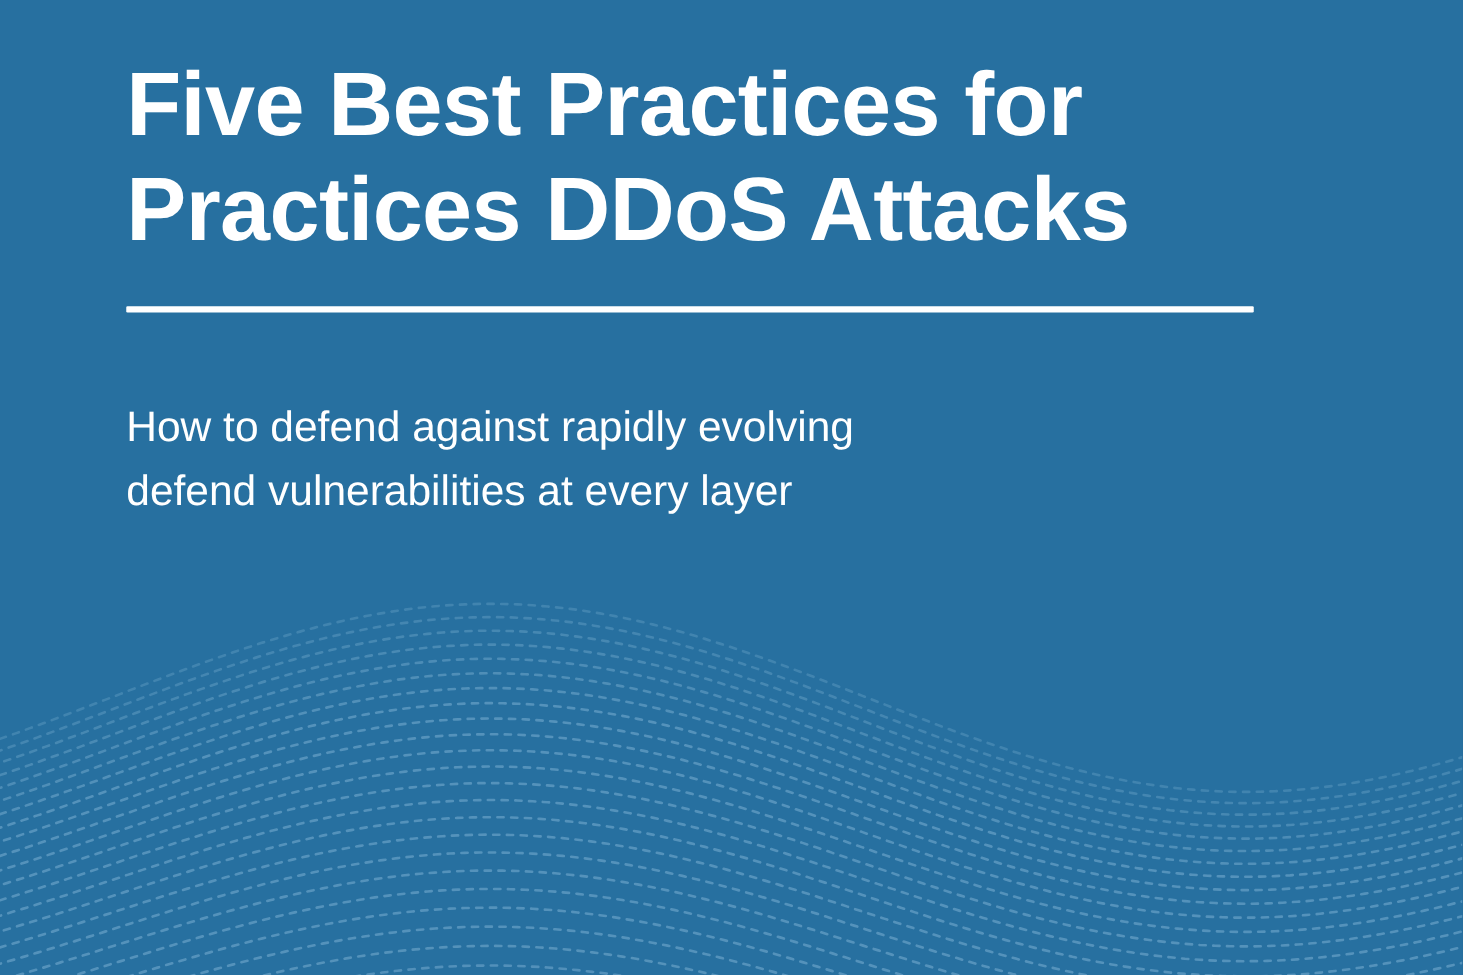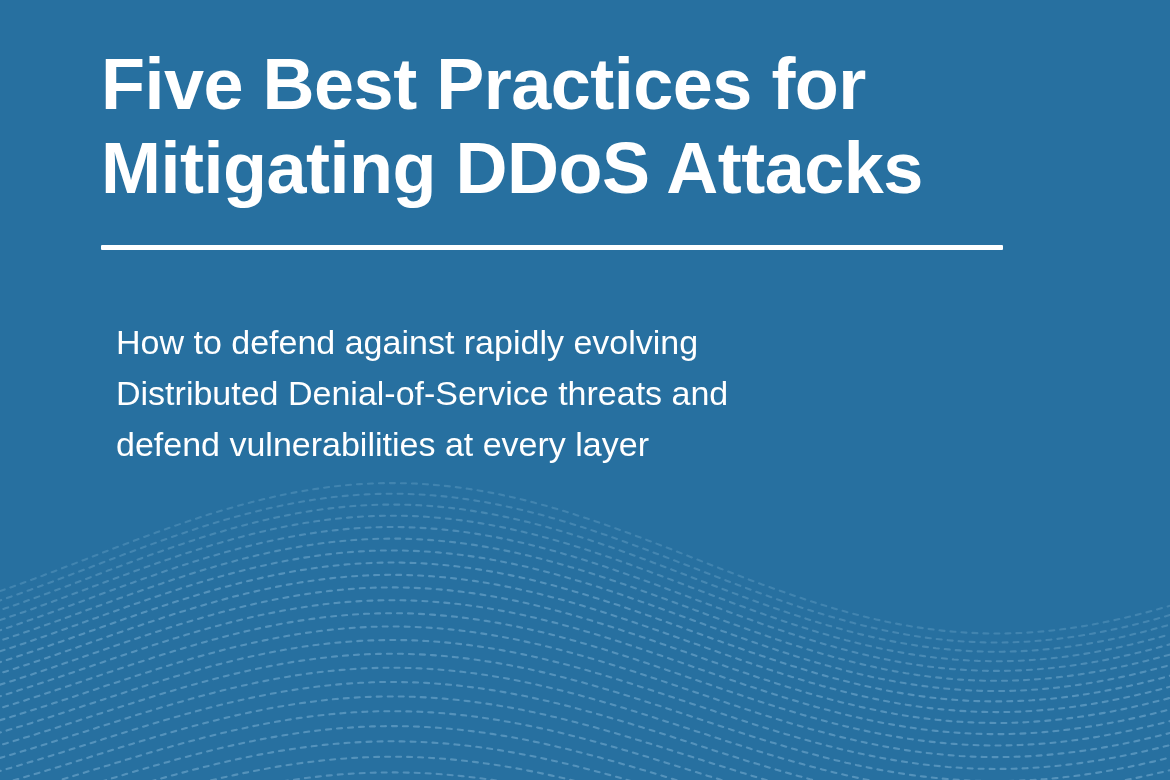--- a/index.html
+++ b/index.html
@@ -57,21 +57,21 @@
     left: 101px;
     top: 245px;
     width: 902px;
     height: 5px;
     background: #ffffff;
     border-radius: 1px;
   }
 
   #subtitle-block {
     position: absolute;
-    left: 116px;
+    left: 101px;
     top: 317px;
     width: 940px;
   }
   .subtitle-line {
     display: block;
     color: #ffffff;
     font-family: "Liberation Sans", sans-serif;
     font-weight: normal;
     font-size: 34px;
     line-height: 51px;
@@ -116,25 +116,24 @@
         <path d="M0.0 930.3 L6.0 928.8 L12.0 927.3 L18.0 925.8 L24.0 924.3 L30.0 922.8 L36.0 921.2 L42.0 919.6 L48.0 918.1 L54.0 916.5 L60.0 914.9 L66.0 913.2 L72.0 911.6 L78.0 910.0 L84.0 908.4 L90.0 906.8 L96.0 905.1 L102.0 903.5 L108.0 901.9 L114.0 900.3 L120.0 898.6 L126.0 897.0 L132.0 895.4 L138.0 893.9 L144.0 892.3 L150.0 890.7 L156.0 889.2 L162.0 887.7 L168.0 886.2 L174.0 884.7 L180.0 883.2 L186.0 881.8 L192.0 880.3 L198.0 878.9 L204.0 877.6 L210.0 876.2 L216.0 874.9 L222.0 873.6 L228.0 872.4 L234.0 871.2 L240.0 870.0 L246.0 868.8 L252.0 867.7 L258.0 866.7 L264.0 865.6 L270.0 864.6 L276.0 863.7 L282.0 862.8 L288.0 861.9 L294.0 861.1 L300.0 860.3 L306.0 859.6 L312.0 858.9 L318.0 858.2 L324.0 857.7 L330.0 857.1 L336.0 856.6 L342.0 856.2 L348.0 855.8 L354.0 855.4 L360.0 855.1 L366.0 854.9 L372.0 854.7 L378.0 854.5 L384.0 854.4 L390.0 854.4 L396.0 854.4 L402.0 854.4 L408.0 854.5 L414.0 854.7 L420.0 854.9 L426.0 855.2 L432.0 855.5 L438.0 855.9 L444.0 856.3 L450.0 856.7 L456.0 857.2 L462.0 857.8 L468.0 858.4 L474.0 859.1 L480.0 859.8 L486.0 860.5 L492.0 861.3 L498.0 862.2 L504.0 863.0 L510.0 864.0 L516.0 864.9 L522.0 866.0 L528.0 867.0 L534.0 868.1 L540.0 869.2 L546.0 870.4 L552.0 871.6 L558.0 872.8 L564.0 874.1 L570.0 875.4 L576.0 876.7 L582.0 878.1 L588.0 879.5 L594.0 880.9 L600.0 882.4 L606.0 883.8 L612.0 885.3 L618.0 886.8 L624.0 888.4 L630.0 889.9 L636.0 891.5 L642.0 893.1 L648.0 894.7 L654.0 896.3 L660.0 897.9 L666.0 899.5 L672.0 901.2 L678.0 902.8 L684.0 904.5 L690.0 906.1 L696.0 907.8 L702.0 909.4 L708.0 911.1 L714.0 912.7 L720.0 914.4 L726.0 916.0 L732.0 917.6 L738.0 919.3 L744.0 920.9 L750.0 922.4 L756.0 924.0 L762.0 925.6 L768.0 927.1 L774.0 928.6 L780.0 930.1 L786.0 931.6 L792.0 933.1 L798.0 934.5 L804.0 935.9 L810.0 937.3 L816.0 938.6 L822.0 939.9 L828.0 941.2 L834.0 942.5 L840.0 943.7 L846.0 944.9 L852.0 946.0 L858.0 947.1 L864.0 948.2 L870.0 949.2 L876.0 950.2 L882.0 951.1 L888.0 952.0 L894.0 952.9 L900.0 953.7 L906.0 954.5 L912.0 955.2 L918.0 955.9 L924.0 956.5 L930.0 957.1 L936.0 957.6 L942.0 958.1 L948.0 958.5 L954.0 958.9 L960.0 959.2 L966.0 959.5 L972.0 959.7 L978.0 959.9 L984.0 960.1 L990.0 960.1 L996.0 960.2 L1002.0 960.1 L1008.0 960.1 L1014.0 959.9 L1020.0 959.8 L1026.0 959.6 L1032.0 959.3 L1038.0 959.0 L1044.0 958.6 L1050.0 958.2 L1056.0 957.7 L1062.0 957.2 L1068.0 956.6 L1074.0 956.0 L1080.0 955.3 L1086.0 954.6 L1092.0 953.9 L1098.0 953.1 L1104.0 952.3 L1110.0 951.4 L1116.0 950.5 L1122.0 949.5 L1128.0 948.5 L1134.0 947.5 L1140.0 946.5 L1146.0 945.4 L1152.0 944.2 L1158.0 943.1 L1164.0 941.9 L1170.0 940.6" stroke="#7fb2d4" stroke-width="2.1" stroke-linecap="round" fill="none" stroke-dasharray="5 6" stroke-dashoffset="0.9000000000000057" opacity="0.436"></path>
         <path d="M0.0 946.2 L6.0 944.8 L12.0 943.3 L18.0 941.8 L24.0 940.3 L30.0 938.8 L36.0 937.3 L42.0 935.7 L48.0 934.2 L54.0 932.6 L60.0 931.0 L66.0 929.4 L72.0 927.8 L78.0 926.2 L84.0 924.6 L90.0 923.0 L96.0 921.4 L102.0 919.8 L108.0 918.2 L114.0 916.7 L120.0 915.1 L126.0 913.5 L132.0 911.9 L138.0 910.4 L144.0 908.8 L150.0 907.3 L156.0 905.8 L162.0 904.3 L168.0 902.8 L174.0 901.3 L180.0 899.9 L186.0 898.4 L192.0 897.0 L198.0 895.7 L204.0 894.3 L210.0 893.0 L216.0 891.7 L222.0 890.4 L228.0 889.2 L234.0 888.0 L240.0 886.9 L246.0 885.7 L252.0 884.6 L258.0 883.6 L264.0 882.6 L270.0 881.6 L276.0 880.7 L282.0 879.8 L288.0 878.9 L294.0 878.1 L300.0 877.3 L306.0 876.6 L312.0 875.9 L318.0 875.3 L324.0 874.7 L330.0 874.2 L336.0 873.7 L342.0 873.2 L348.0 872.9 L354.0 872.5 L360.0 872.2 L366.0 872.0 L372.0 871.8 L378.0 871.6 L384.0 871.5 L390.0 871.5 L396.0 871.5 L402.0 871.6 L408.0 871.7 L414.0 871.8 L420.0 872.0 L426.0 872.3 L432.0 872.6 L438.0 872.9 L444.0 873.4 L450.0 873.8 L456.0 874.3 L462.0 874.9 L468.0 875.5 L474.0 876.1 L480.0 876.8 L486.0 877.5 L492.0 878.3 L498.0 879.1 L504.0 880.0 L510.0 880.9 L516.0 881.9 L522.0 882.9 L528.0 883.9 L534.0 885.0 L540.0 886.1 L546.0 887.2 L552.0 888.4 L558.0 889.6 L564.0 890.9 L570.0 892.2 L576.0 893.5 L582.0 894.8 L588.0 896.2 L594.0 897.6 L600.0 899.0 L606.0 900.5 L612.0 901.9 L618.0 903.4 L624.0 905.0 L630.0 906.5 L636.0 908.0 L642.0 909.6 L648.0 911.2 L654.0 912.7 L660.0 914.3 L666.0 915.9 L672.0 917.6 L678.0 919.2 L684.0 920.8 L690.0 922.4 L696.0 924.1 L702.0 925.7 L708.0 927.3 L714.0 928.9 L720.0 930.5 L726.0 932.2 L732.0 933.8 L738.0 935.3 L744.0 936.9 L750.0 938.5 L756.0 940.0 L762.0 941.6 L768.0 943.1 L774.0 944.6 L780.0 946.1 L786.0 947.5 L792.0 949.0 L798.0 950.4 L804.0 951.7 L810.0 953.1 L816.0 954.4 L822.0 955.7 L828.0 957.0 L834.0 958.2 L840.0 959.4 L846.0 960.6 L852.0 961.7 L858.0 962.8 L864.0 963.8 L870.0 964.8 L876.0 965.8 L882.0 966.7 L888.0 967.6 L894.0 968.5 L900.0 969.3 L906.0 970.0 L912.0 970.7 L918.0 971.4 L924.0 972.0 L930.0 972.6 L936.0 973.1 L942.0 973.6 L948.0 974.0 L954.0 974.4 L960.0 974.7 L966.0 975.0 L972.0 975.2 L978.0 975.4 L984.0 975.5 L990.0 975.6 L996.0 975.6 L1002.0 975.6 L1008.0 975.5 L1014.0 975.4 L1020.0 975.2 L1026.0 975.0 L1032.0 974.7 L1038.0 974.4 L1044.0 974.1 L1050.0 973.6 L1056.0 973.2 L1062.0 972.7 L1068.0 972.1 L1074.0 971.5 L1080.0 970.9 L1086.0 970.2 L1092.0 969.5 L1098.0 968.7 L1104.0 967.9 L1110.0 967.0 L1116.0 966.1 L1122.0 965.2 L1128.0 964.2 L1134.0 963.2 L1140.0 962.1 L1146.0 961.0 L1152.0 959.9 L1158.0 958.8 L1164.0 957.6 L1170.0 956.4" stroke="#7fb2d4" stroke-width="2.1" stroke-linecap="round" fill="none" stroke-dasharray="5 6" stroke-dashoffset="4.6000000000000085" opacity="0.424"></path>
         <path d="M0.0 962.4 L6.0 961.0 L12.0 959.5 L18.0 958.1 L24.0 956.6 L30.0 955.1 L36.0 953.6 L42.0 952.1 L48.0 950.5 L54.0 949.0 L60.0 947.4 L66.0 945.9 L72.0 944.3 L78.0 942.7 L84.0 941.2 L90.0 939.6 L96.0 938.0 L102.0 936.4 L108.0 934.9 L114.0 933.3 L120.0 931.7 L126.0 930.2 L132.0 928.6 L138.0 927.1 L144.0 925.6 L150.0 924.1 L156.0 922.6 L162.0 921.1 L168.0 919.6 L174.0 918.2 L180.0 916.8 L186.0 915.4 L192.0 914.0 L198.0 912.6 L204.0 911.3 L210.0 910.0 L216.0 908.7 L222.0 907.5 L228.0 906.3 L234.0 905.1 L240.0 904.0 L246.0 902.9 L252.0 901.8 L258.0 900.7 L264.0 899.7 L270.0 898.8 L276.0 897.9 L282.0 897.0 L288.0 896.1 L294.0 895.3 L300.0 894.6 L306.0 893.9 L312.0 893.2 L318.0 892.6 L324.0 892.0 L330.0 891.5 L336.0 891.0 L342.0 890.6 L348.0 890.2 L354.0 889.8 L360.0 889.6 L366.0 889.3 L372.0 889.1 L378.0 889.0 L384.0 888.9 L390.0 888.8 L396.0 888.8 L402.0 888.9 L408.0 889.0 L414.0 889.2 L420.0 889.4 L426.0 889.6 L432.0 889.9 L438.0 890.3 L444.0 890.7 L450.0 891.1 L456.0 891.6 L462.0 892.2 L468.0 892.8 L474.0 893.4 L480.0 894.1 L486.0 894.8 L492.0 895.6 L498.0 896.4 L504.0 897.2 L510.0 898.1 L516.0 899.1 L522.0 900.1 L528.0 901.1 L534.0 902.1 L540.0 903.2 L546.0 904.4 L552.0 905.5 L558.0 906.7 L564.0 907.9 L570.0 909.2 L576.0 910.5 L582.0 911.8 L588.0 913.2 L594.0 914.5 L600.0 915.9 L606.0 917.4 L612.0 918.8 L618.0 920.3 L624.0 921.8 L630.0 923.3 L636.0 924.8 L642.0 926.3 L648.0 927.9 L654.0 929.4 L660.0 931.0 L666.0 932.6 L672.0 934.2 L678.0 935.8 L684.0 937.4 L690.0 939.0 L696.0 940.6 L702.0 942.2 L708.0 943.8 L714.0 945.4 L720.0 947.0 L726.0 948.5 L732.0 950.1 L738.0 951.7 L744.0 953.2 L750.0 954.8 L756.0 956.3 L762.0 957.8 L768.0 959.3 L774.0 960.8 L780.0 962.2 L786.0 963.7 L792.0 965.1 L798.0 966.5 L804.0 967.8 L810.0 969.2 L816.0 970.5 L822.0 971.7 L828.0 973.0 L834.0 974.2 L840.0 975.4 L846.0 976.5 L852.0 977.6 L858.0 978.7 L864.0 979.7 L870.0 980.7 L876.0 981.7 L882.0 982.6 L888.0 983.4 L894.0 984.3 L900.0 985.1 L906.0 985.8 L912.0 986.5 L918.0 987.2 L924.0 987.8 L930.0 988.3 L936.0 988.8 L942.0 989.3 L948.0 989.7 L954.0 990.1 L960.0 990.4 L966.0 990.7 L972.0 990.9 L978.0 991.1 L984.0 991.2 L990.0 991.3 L996.0 991.3 L1002.0 991.3 L1008.0 991.2 L1014.0 991.1 L1020.0 990.9 L1026.0 990.7 L1032.0 990.5 L1038.0 990.1 L1044.0 989.8 L1050.0 989.4 L1056.0 988.9 L1062.0 988.4 L1068.0 987.9 L1074.0 987.3 L1080.0 986.6 L1086.0 986.0 L1092.0 985.2 L1098.0 984.5 L1104.0 983.7 L1110.0 982.8 L1116.0 981.9 L1122.0 981.0 L1128.0 980.1 L1134.0 979.1 L1140.0 978.0 L1146.0 977.0 L1152.0 975.9 L1158.0 974.7 L1164.0 973.6 L1170.0 972.4" stroke="#7fb2d4" stroke-width="2.1" stroke-linecap="round" fill="none" stroke-dasharray="5 6" stroke-dashoffset="8.300000000000011" opacity="0.412"></path>
       </g>
   </svg>
 
   <div id="content">
 
     <h1 id="title-block" style="margin:0;">
       <span class="title-line">Five Best Practices for</span>
-      <span class="title-line">Mitigating DDoS Attacks</span>
+      <span class="title-line">Practices DDoS Attacks</span>
     </h1>
 
     <div id="divider-rule"></div>
 
     <div id="subtitle-block">
       <span class="subtitle-line">How to defend against rapidly evolving</span>
-      <span class="subtitle-line">Distributed Denial-of-Service threats and</span>
       <span class="subtitle-line">defend vulnerabilities at every layer</span>
     </div>
 
   </div>
 </div>
 
 </body></html>

